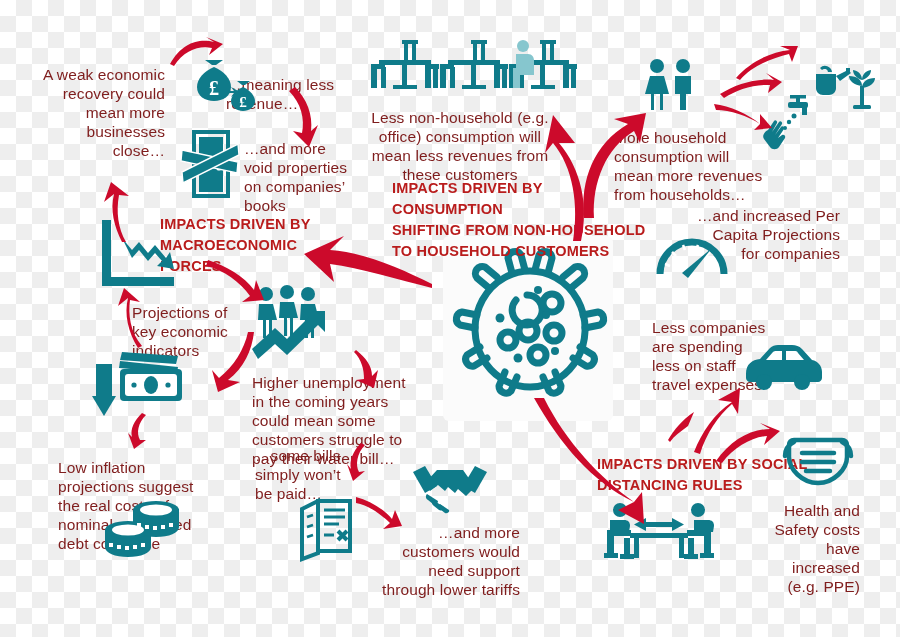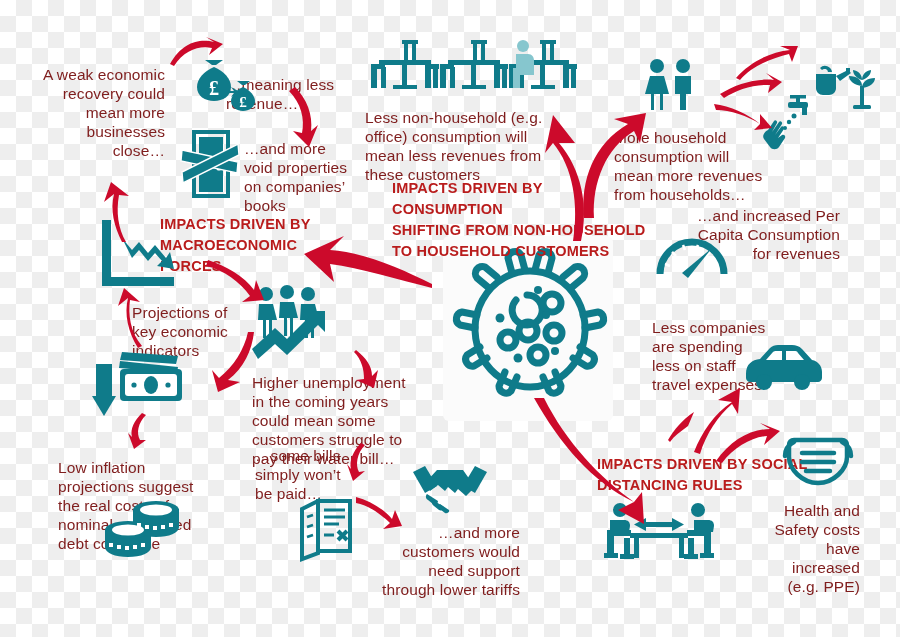--- a/index.html
+++ b/index.html
@@ -101,23 +101,23 @@
 </div>
 
 <div class="hdr ta-l" style="left:597px;top:454px;width:220px;">
   <div>IMPACTS DRIVEN BY SOCIAL</div>
   <div>DISTANCING RULES</div>
 </div>
 
 <div class="txt ta-r" style="left:40px;top:54px;width:125px;">A weak economic recovery could mean more businesses close…</div>
 <div class="txt ta-l" style="left:226px;top:64px;width:110px;">…meaning less revenue…</div>
 <div class="txt ta-l" style="left:244px;top:128px;width:112px;">…and more void properties on companies’ books</div>
-<div class="txt ta-l" style="left:365px;top:97px;width:190px;">Less non-household (e.g. office) consumption will mean less revenues from these customers</div>
+<div class="txt ta-l" style="left:365px;top:97px;width:190px;text-align:center;">Less non-household (e.g. office) consumption will mean less revenues from these customers</div>
 <div class="txt ta-l" style="left:614px;top:117px;width:150px;">More household consumption will mean more revenues from households…</div>
-<div class="txt ta-r" style="left:690px;top:195px;width:150px;">…and increased Per Capita Consumption for revenues</div>
+<div class="txt ta-r" style="left:690px;top:195px;width:150px;">…and increased Per Capita Projections for companies</div>
 <div class="txt ta-c" style="left:132px;top:292px;width:110px;">Projections of key economic indicators</div>
 <div class="txt ta-l" style="left:252px;top:362px;width:166px;">Higher unemployment in the coming years could mean some customers struggle to pay their water bill…</div>
 <div class="txt ta-l" style="left:58px;top:447px;width:160px;">Low inflation projections suggest the real costs of nominal embedded debt could rise</div>
 <div class="txt ta-l" style="left:255px;top:435px;width:86px;">…some bills simply won’t be paid…</div>
 <div class="txt ta-r" style="left:375px;top:512px;width:145px;">…and more customers would need support through lower tariffs</div>
 <div class="txt ta-l" style="left:652px;top:307px;width:120px;">Less companies are spending less on staff travel expenses</div>
 <div class="txt ta-r" style="left:765px;top:490px;width:95px;">Health and Safety costs have increased (e.g. PPE)</div>
 
 <div class="node" style="left:186px;top:55px;">
   <svg width="70" height="60" viewBox="0 0 70 60">

